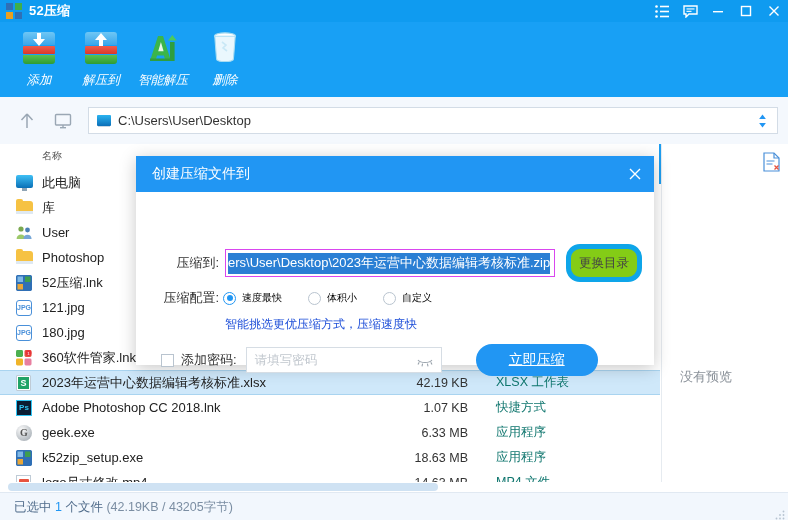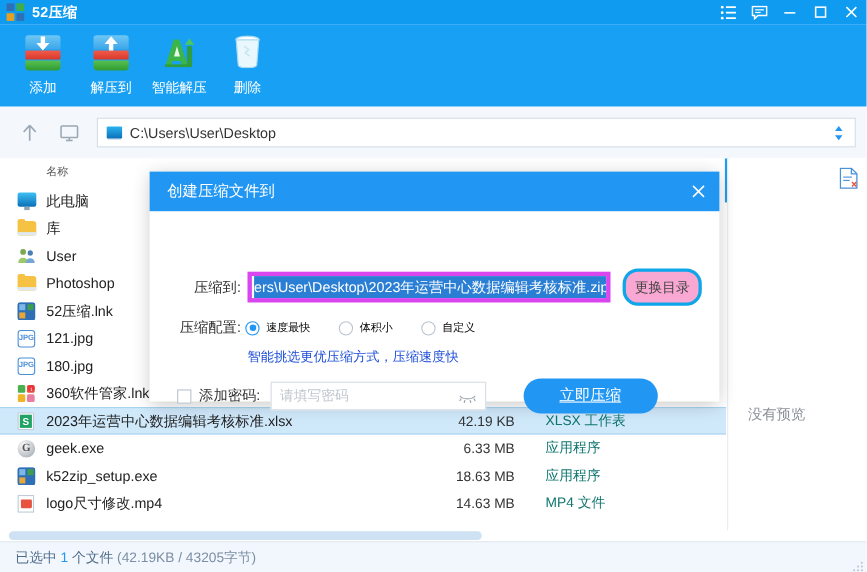--- a/index.html
+++ b/index.html
@@ -27,21 +27,21 @@
   .tb-btn{width:28px;height:22px;display:flex;align-items:center;justify-content:center;cursor:default;}
   .tb-btn svg{display:block;}
 
   
   .toolbar{
     position:absolute;left:0;top:22px;width:788px;height:75px;
     background:#18a0f5;display:flex;align-items:flex-start;padding-left:8px;box-sizing:border-box;
   }
   .tool{
     width:62px;height:75px;display:flex;flex-direction:column;
-    align-items:center;justify-content:flex-start;padding-top:6px;box-sizing:border-box;cursor:default;
+    align-items:center;justify-content:flex-start;padding-top:6px;box-sizing:border-box;cursor:default;font-style:italic;
   }
   .tool .glyph{width:40px;height:40px;position:relative;}
   .tool .lbl{margin-top:4px;color:#fff;font-size:12.5px;}
 
   
   .ic-arch{position:absolute;left:4px;top:4px;width:32px;height:32px;}
   .ic-arch .band{position:absolute;left:0;width:32px;border-radius:1px;}
   .ic-arch .b1{top:0px;height:13px;background:linear-gradient(#6fc7f5,#3aa6ea);border-radius:3px 3px 0 0;}
   .ic-arch .b2{top:14px;height:8px;background:linear-gradient(#f05b4a,#d8392b);}
   .ic-arch .b3{top:23px;height:9px;background:linear-gradient(#58c050,#2f9c32);border-radius:0 0 3px 3px;}
@@ -150,26 +150,26 @@
   }
   .dlg-title{height:36px;background:#2196f3;display:flex;align-items:center;}
   .dlg-title .t{margin-left:16px;color:#fff;font-size:14px;}
   .dlg-close{margin-left:auto;width:38px;height:36px;display:flex;align-items:center;justify-content:center;cursor:default;}
   .dlg-body{position:relative;height:173px;}
 
   .row{position:absolute;display:flex;align-items:center;}
   .row-path{left:0;top:52px;width:518px;}
   .lbl-right{width:83px;text-align:right;font-size:13px;color:#333;}
   .path-input{
-    margin-left:6px;width:330px;height:28px;border:4px solid #d946ef;background:#fff;
+    margin-left:6px;width:330px;height:28px;border:1px solid #d946ef;background:#fff;
     display:flex;align-items:center;box-sizing:border-box;overflow:hidden;
   }
   .path-sel{background:#2a7fd4;color:#fff;font-size:13px;white-space:nowrap;padding:1px 0 2px 0;margin-left:2px;}
   .btn-dir{
-    margin-left:11px;width:66px;height:28px;border:3px solid #0ea5e9;border-radius:14px;background:#f9a8d4;
+    margin-left:11px;width:66px;height:28px;border:5px solid #0ea5e9;border-radius:14px;background:#84cc16;
     display:flex;align-items:center;justify-content:center;font-size:12.5px;color:#444;cursor:default;
   }
 
   .row-cfg{left:0;top:97px;width:518px;}
   .radio{display:flex;align-items:center;margin-left:4px;cursor:default;}
   .radio .dot{width:13px;height:13px;border-radius:50%;border:1px solid #b9c4cf;background:#fff;
     box-sizing:border-box;position:relative;}
   .radio.on .dot{border-color:#2196f3;}
   .radio.on .dot::after{content:"";position:absolute;left:2.5px;top:2.5px;width:6px;height:6px;border-radius:50%;background:#2196f3;}
   .radio .rl{margin-left:6px;font-size:10px;color:#000000;}
@@ -424,20 +424,28 @@
 
     <div class="frow sel">
       <div class="fic">
           <div class="i-xlsx"></div>
         </div>
       <div class="fnm">2023年运营中心数据编辑考核标准.xlsx</div>
       <div class="fsz">42.19 KB</div>
       <div class="fty">XLSX 工作表</div>
     </div>
 
+    <div class="frow">
+      <div class="fic">
+          <div class="i-ps">Ps</div>
+        </div>
+      <div class="fnm">Adobe Photoshop CC 2018.lnk</div>
+      <div class="fsz">1.07 KB</div>
+      <div class="fty">快捷方式</div>
+    </div>
 
     <div class="frow">
       <div class="fic">
           <div class="i-geek">G</div>
         </div>
       <div class="fnm">geek.exe</div>
       <div class="fsz">6.33 MB</div>
       <div class="fty">应用程序</div>
     </div>
 

